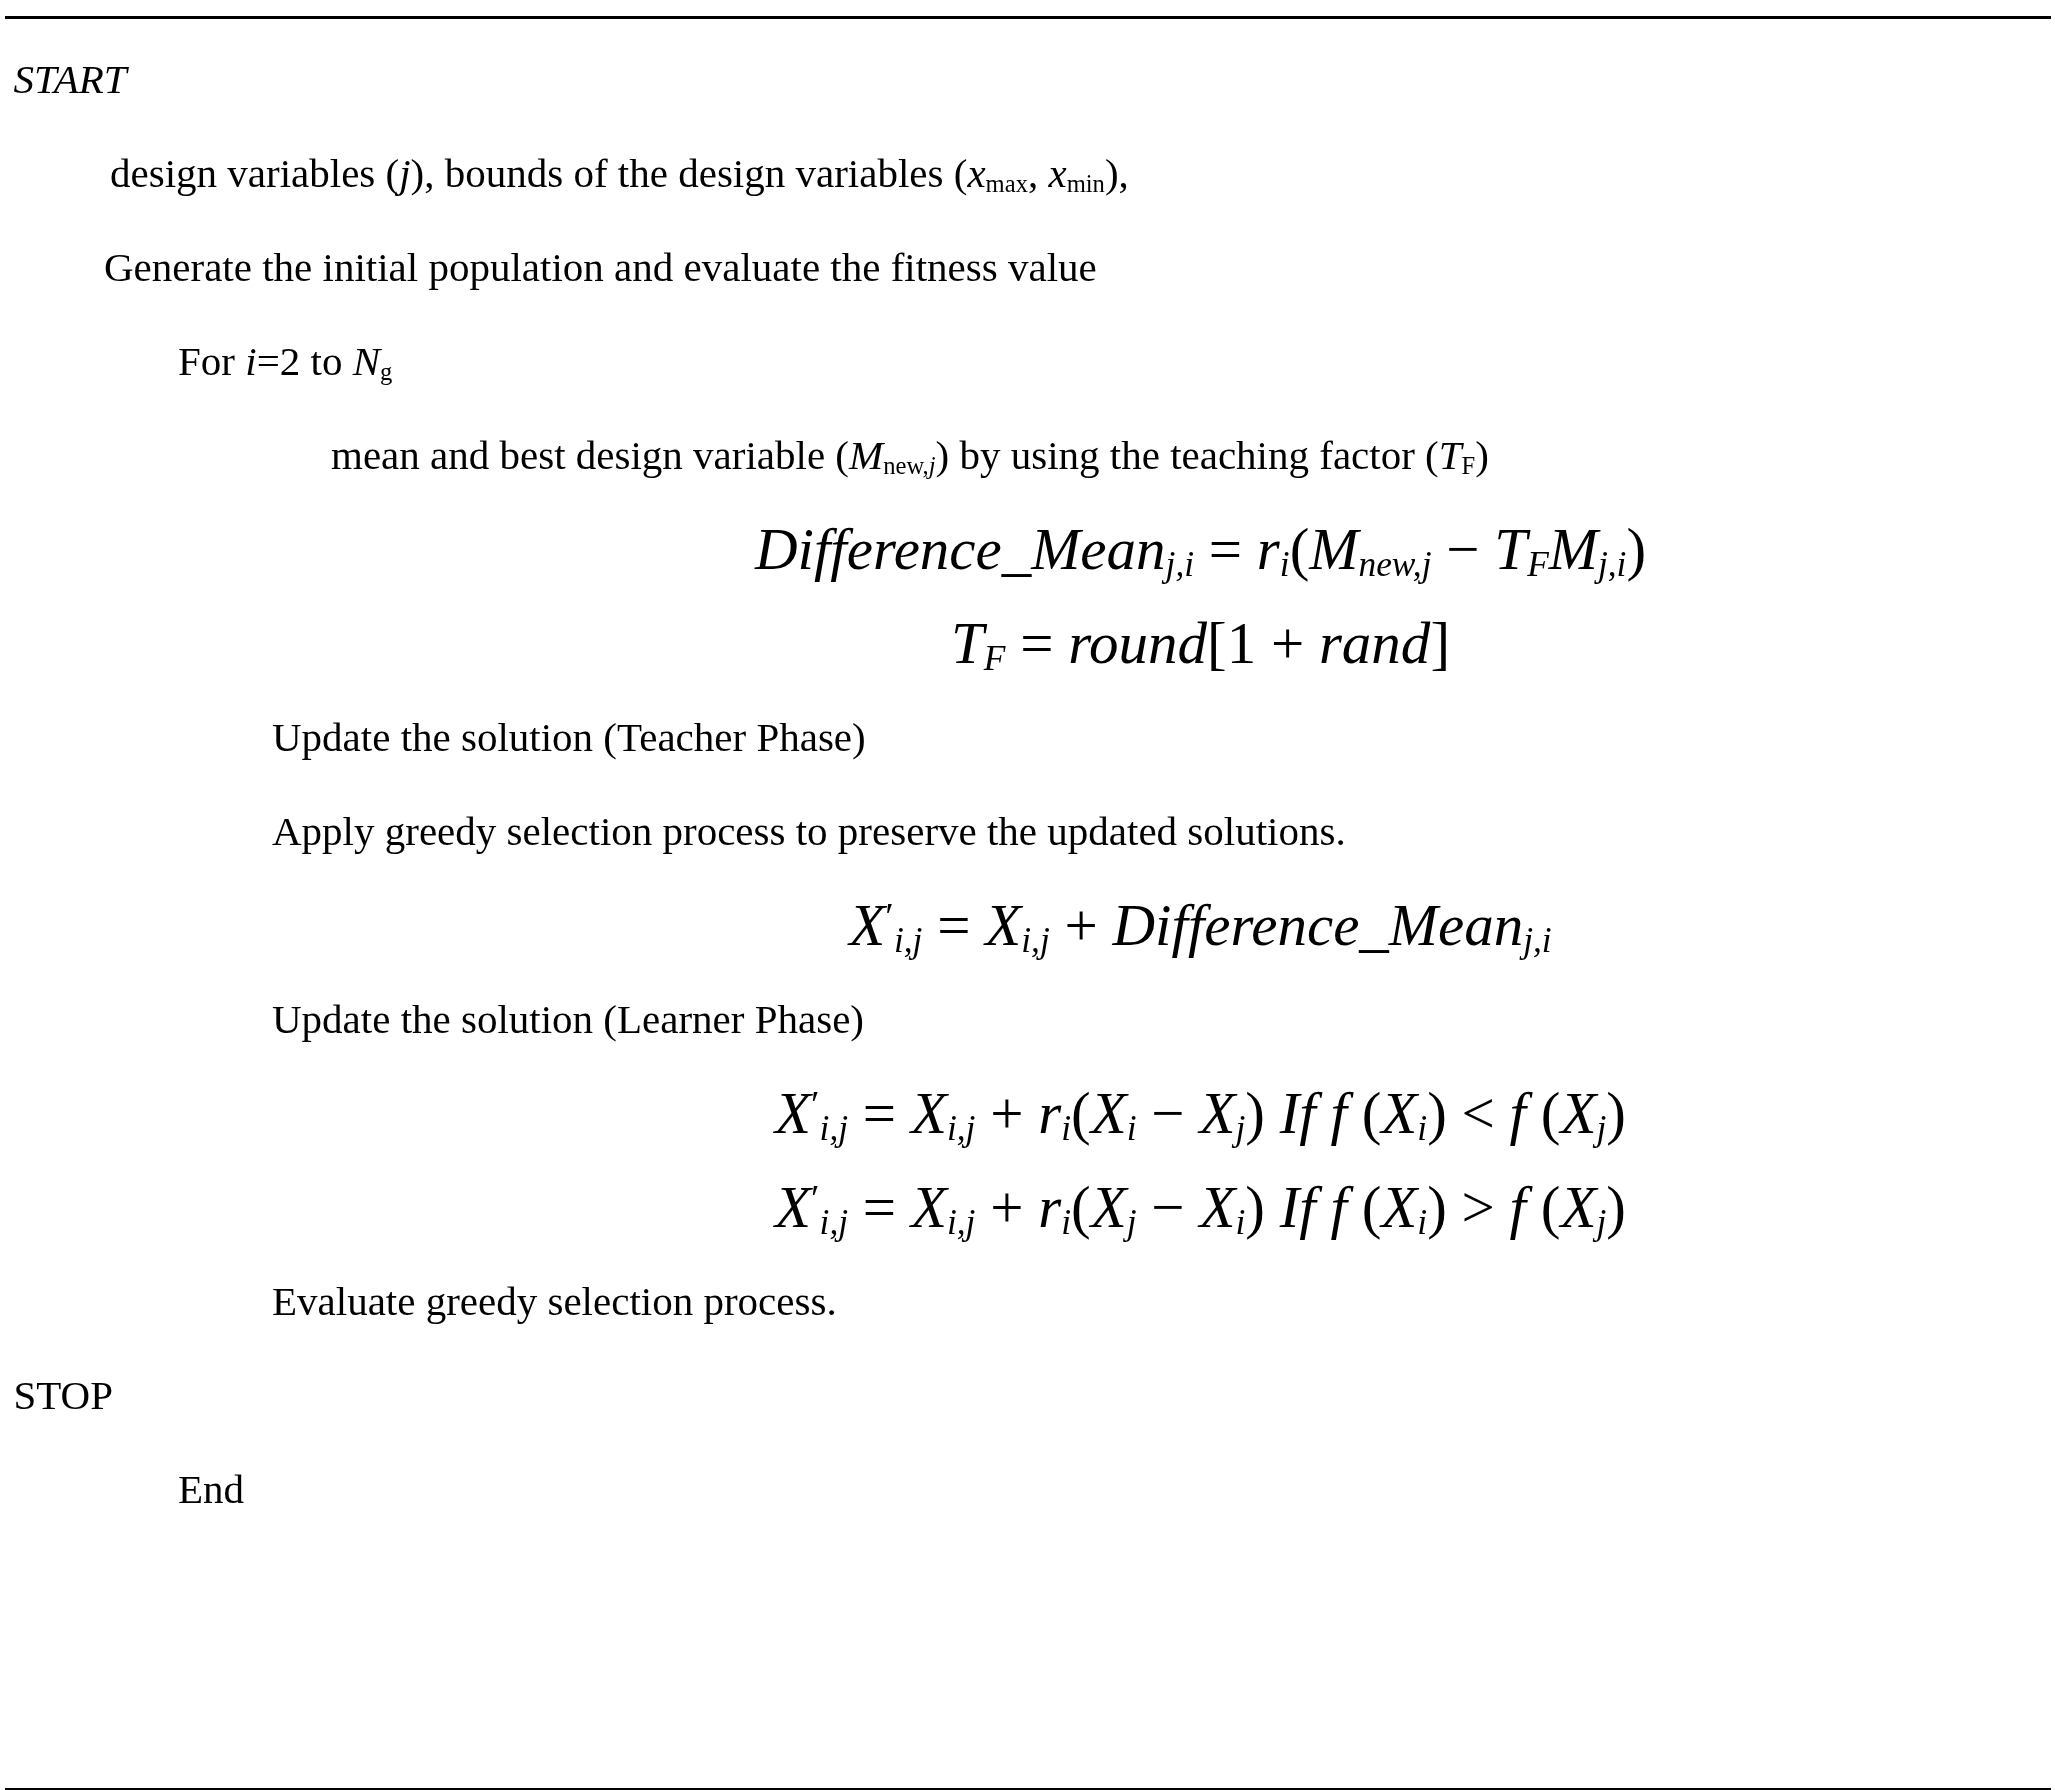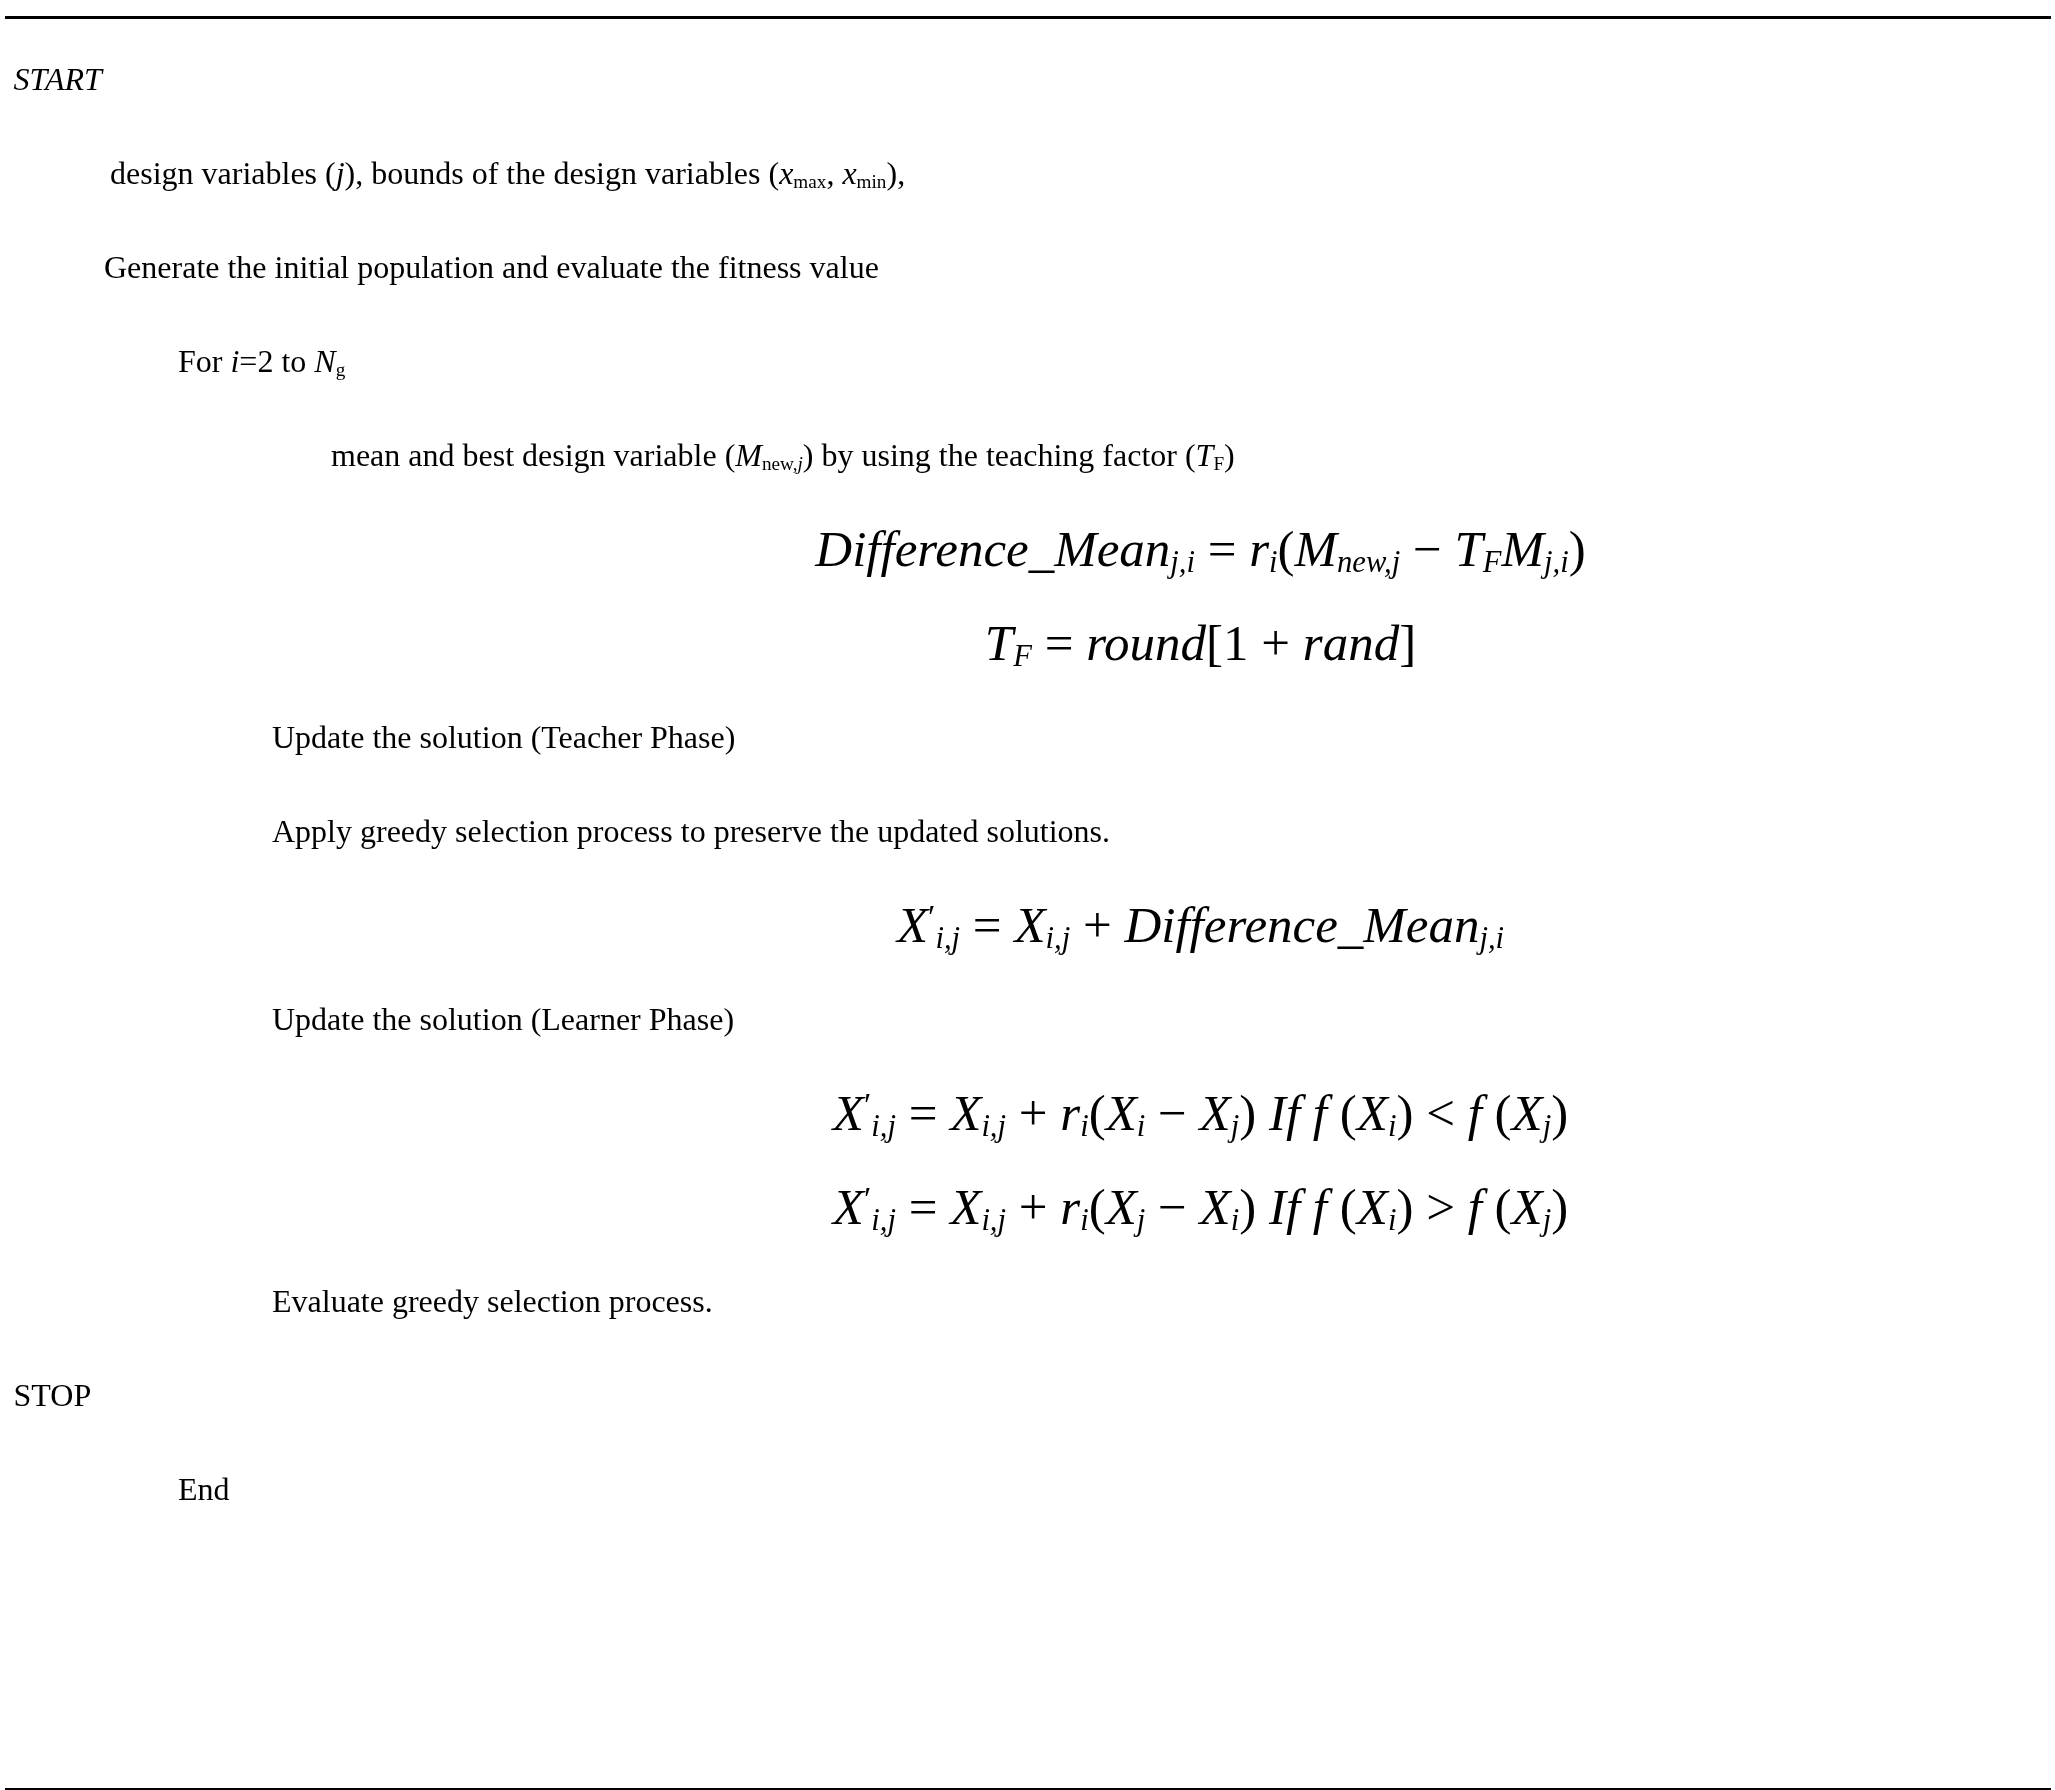--- a/index.html
+++ b/index.html
@@ -27,26 +27,26 @@
   .rule-bottom {
     position: absolute;
     left: 5.4px;
     right: 5.4px;
     bottom: 15px;
   }
   .content {
     padding-top: 3.2px;
   }
   .line {
-    font-size: 32px;
+    font-size: 41px;
     line-height: 94px;
     white-space: nowrap;
   }
   .line.math {
-    font-size: 51px;
+    font-size: 59px;
   }
   .line.center {
     text-align: center;
     padding-left: 345px;
   }
   .it {
     font-style: italic;
   }
   .sb {
     font-size: 60%;

